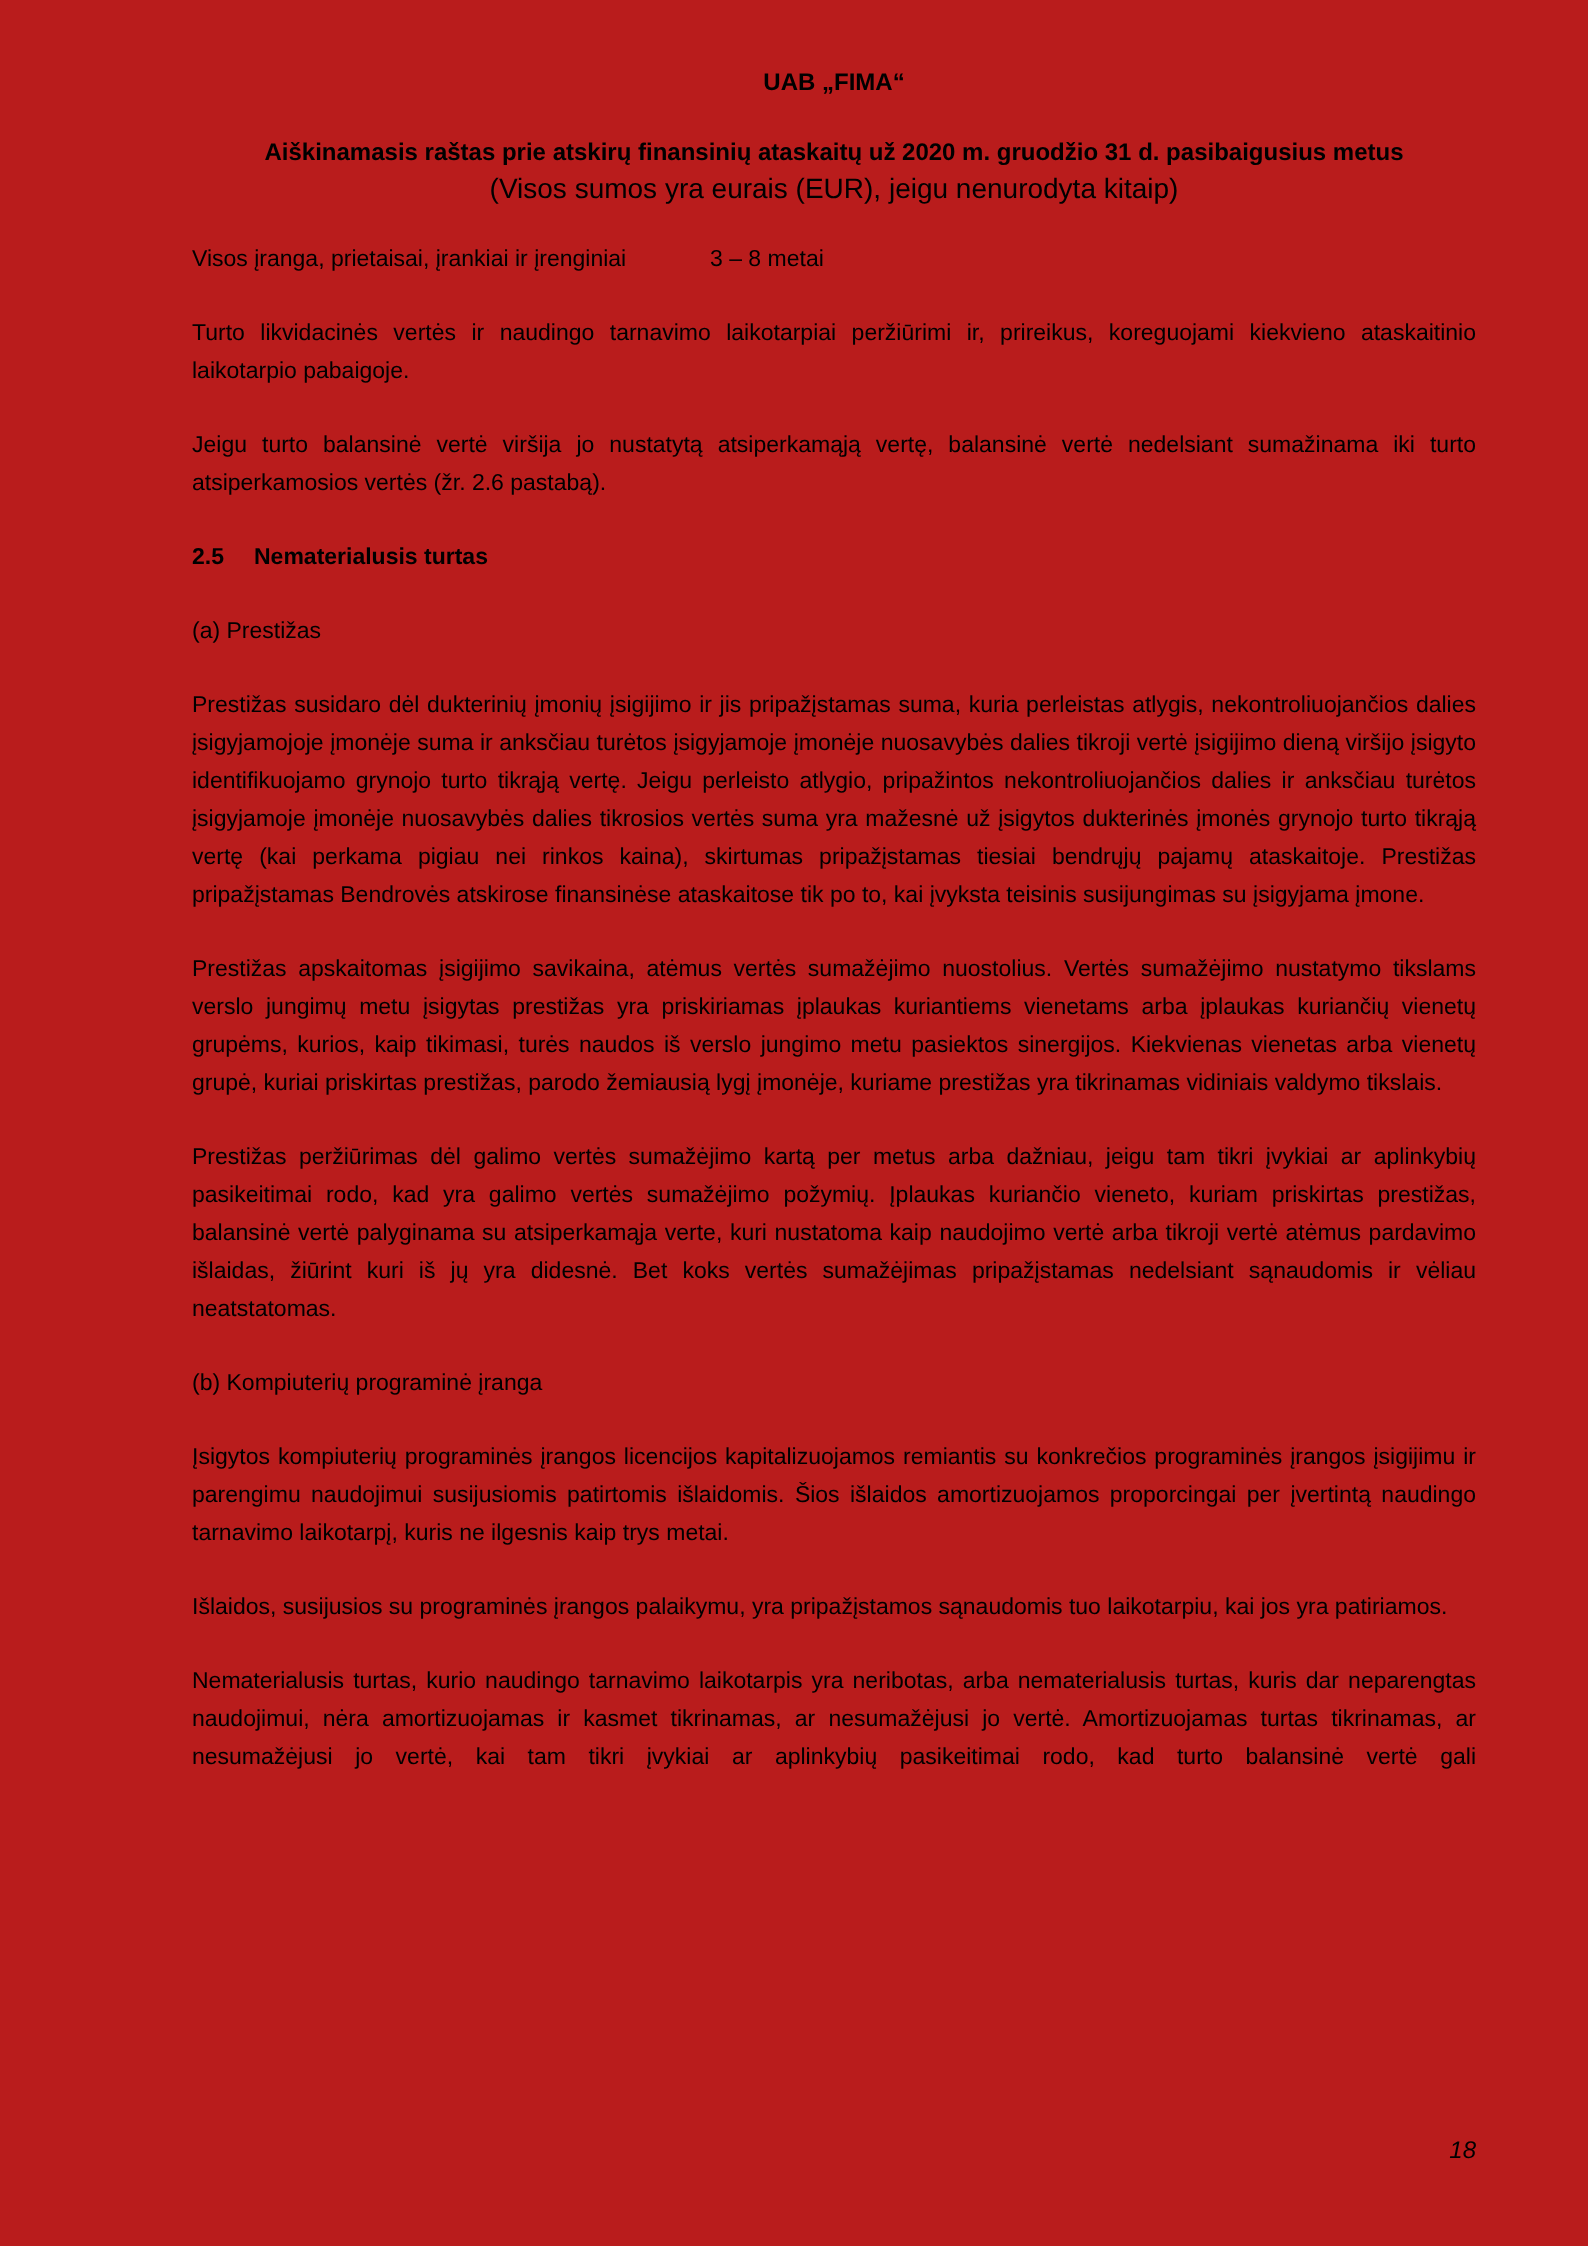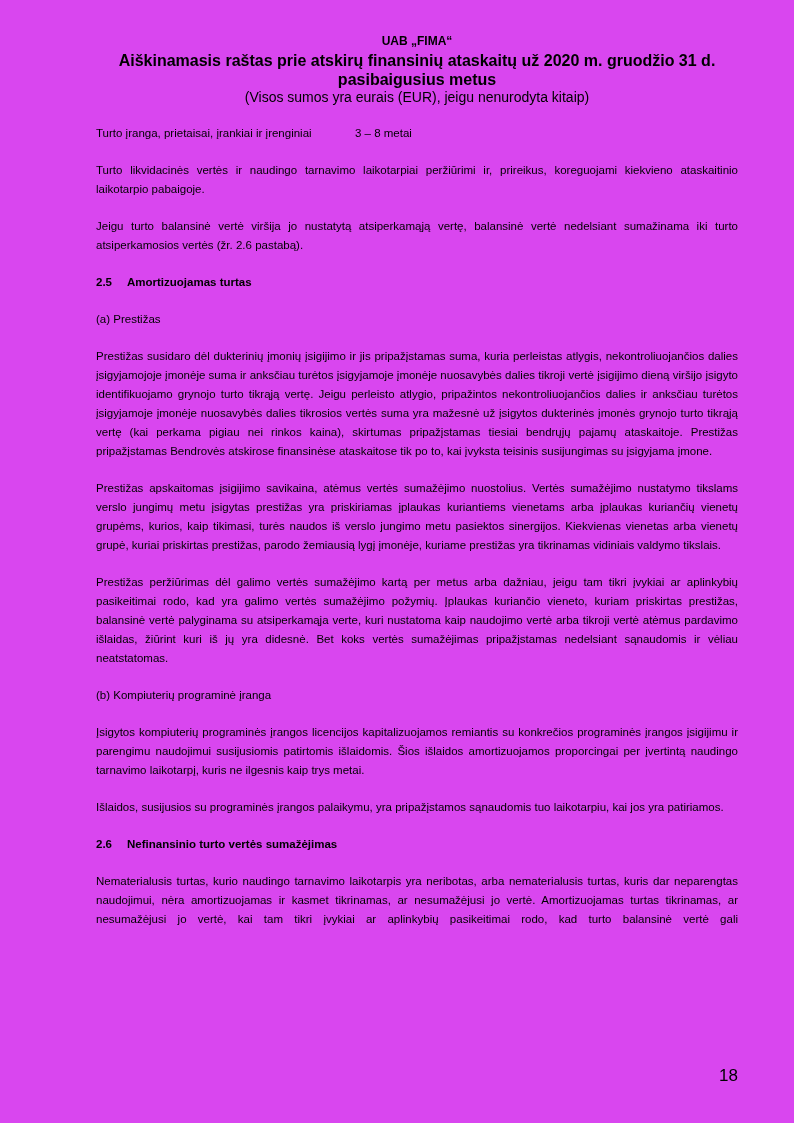--- a/index.html
+++ b/index.html
@@ -4,42 +4,43 @@
 <style>
   html, body {
     margin: 0;
     padding: 0;
     background: #ffffff;
   }
   .page {
     position: relative;
     width: 794px;
     height: 1123px;
-    background: #d946ef;
+    background: #b91c1c;
     font-family: "Liberation Sans", sans-serif;
     color: #000000;
     overflow: hidden;
     box-sizing: border-box;
   }
   .content {
     padding: 32px 56px 0 96px;
   }
   .doc-header {
     text-align: center;
     margin-bottom: 18px;
   }
   .doc-company {
     font-size: 12px;
     font-weight: bold;
     line-height: 19px;
   }
   .doc-title {
-    font-size: 16px;
+    font-size: 12px;
     font-weight: bold;
     line-height: 19px;
+    margin-top: 16px;
   }
   .doc-subtitle {
     font-size: 14px;
     line-height: 17px;
   }
   .ul-table {
     margin-bottom: 18px;
   }
   .ul-row {
     display: flex;
@@ -74,68 +75,66 @@
   }
   .sub-italic {
     font-size: 11.5px;
     line-height: 19px;
     margin: 0 0 18px 0;
   }
   .page-number {
     position: absolute;
     right: 56px;
     bottom: 40px;
-    font-size: 17px;
+    font-size: 12px;
     line-height: 15px;
+    font-style: italic;
   }
 </style>
 </head>
 <body>
 
 <div class="page">
   <div class="content">
 
     <div class="doc-header">
       <div class="doc-company">UAB „FIMA“</div>
       <div class="doc-title">Aiškinamasis raštas prie atskirų finansinių ataskaitų už 2020 m. gruodžio 31 d. pasibaigusius metus</div>
       <div class="doc-subtitle">(Visos sumos yra eurais (EUR), jeigu nenurodyta kitaip)</div>
     </div>
 
     <div class="ul-table">
       <div class="ul-row">
-        <span class="ul-label">Turto įranga, prietaisai, įrankiai ir įrenginiai</span>
+        <span class="ul-label">Visos įranga, prietaisai, įrankiai ir įrenginiai</span>
         <span class="ul-value">3 – 8 metai</span>
       </div>
     </div>
 
     <p class="para">Turto likvidacinės vertės ir naudingo tarnavimo laikotarpiai peržiūrimi ir, prireikus, koreguojami kiekvieno ataskaitinio laikotarpio pabaigoje.</p>
 
     <p class="para">Jeigu turto balansinė vertė viršija jo nustatytą atsiperkamąją vertę, balansinė vertė nedelsiant sumažinama iki turto atsiperkamosios vertės (žr. 2.6 pastabą).</p>
 
 
     <div class="section-h">
-      <span class="sec-num">2.5</span><span>Amortizuojamas turtas</span>
+      <span class="sec-num">2.5</span><span>Nematerialusis turtas</span>
     </div>
 
     <p class="sub-italic">(a) Prestižas</p>
 
     <p class="para">Prestižas susidaro dėl dukterinių įmonių įsigijimo ir jis pripažįstamas suma, kuria perleistas atlygis, nekontroliuojančios dalies įsigyjamojoje įmonėje suma ir anksčiau turėtos įsigyjamoje įmonėje nuosavybės dalies tikroji vertė įsigijimo dieną viršijo įsigyto identifikuojamo grynojo turto tikrąją vertę. Jeigu perleisto atlygio, pripažintos nekontroliuojančios dalies ir anksčiau turėtos įsigyjamoje įmonėje nuosavybės dalies tikrosios vertės suma yra mažesnė už įsigytos dukterinės įmonės grynojo turto tikrąją vertę (kai perkama pigiau nei rinkos kaina), skirtumas pripažįstamas tiesiai bendrųjų pajamų ataskaitoje. Prestižas pripažįstamas Bendrovės atskirose finansinėse ataskaitose tik po to, kai įvyksta teisinis susijungimas su įsigyjama įmone.</p>
 
     <p class="para">Prestižas apskaitomas įsigijimo savikaina, atėmus vertės sumažėjimo nuostolius. Vertės sumažėjimo nustatymo tikslams verslo jungimų metu įsigytas prestižas yra priskiriamas įplaukas kuriantiems vienetams arba įplaukas kuriančių vienetų grupėms, kurios, kaip tikimasi, turės naudos iš verslo jungimo metu pasiektos sinergijos. Kiekvienas vienetas arba vienetų grupė, kuriai priskirtas prestižas, parodo žemiausią lygį įmonėje, kuriame prestižas yra tikrinamas vidiniais valdymo tikslais.</p>
 
     <p class="para">Prestižas peržiūrimas dėl galimo vertės sumažėjimo kartą per metus arba dažniau, jeigu tam tikri įvykiai ar aplinkybių pasikeitimai rodo, kad yra galimo vertės sumažėjimo požymių. Įplaukas kuriančio vieneto, kuriam priskirtas prestižas, balansinė vertė palyginama su atsiperkamąja verte, kuri nustatoma kaip naudojimo vertė arba tikroji vertė atėmus pardavimo išlaidas, žiūrint kuri iš jų yra didesnė. Bet koks vertės sumažėjimas pripažįstamas nedelsiant sąnaudomis ir vėliau neatstatomas.</p>
 
     <p class="sub-italic">(b) Kompiuterių programinė įranga</p>
 
     <p class="para">Įsigytos kompiuterių programinės įrangos licencijos kapitalizuojamos remiantis su konkrečios programinės įrangos įsigijimu ir parengimu naudojimui susijusiomis patirtomis išlaidomis. Šios išlaidos amortizuojamos proporcingai per įvertintą naudingo tarnavimo laikotarpį, kuris ne ilgesnis kaip trys metai.</p>
 
     <p class="para">Išlaidos, susijusios su programinės įrangos palaikymu, yra pripažįstamos sąnaudomis tuo laikotarpiu, kai jos yra patiriamos.</p>
 
-    <div class="section-h">
-      <span class="sec-num">2.6</span><span>Nefinansinio turto vertės sumažėjimas</span>
-    </div>
 
     <p class="para cont">Nematerialusis turtas, kurio naudingo tarnavimo laikotarpis yra neribotas, arba nematerialusis turtas, kuris dar neparengtas naudojimui, nėra amortizuojamas ir kasmet tikrinamas, ar nesumažėjusi jo vertė. Amortizuojamas turtas tikrinamas, ar nesumažėjusi jo vertė, kai tam tikri įvykiai ar aplinkybių pasikeitimai rodo, kad turto balansinė vertė gali</p>
 
   </div>
 
   <div class="page-number">18</div>
 </div>
 
 </body></html>

